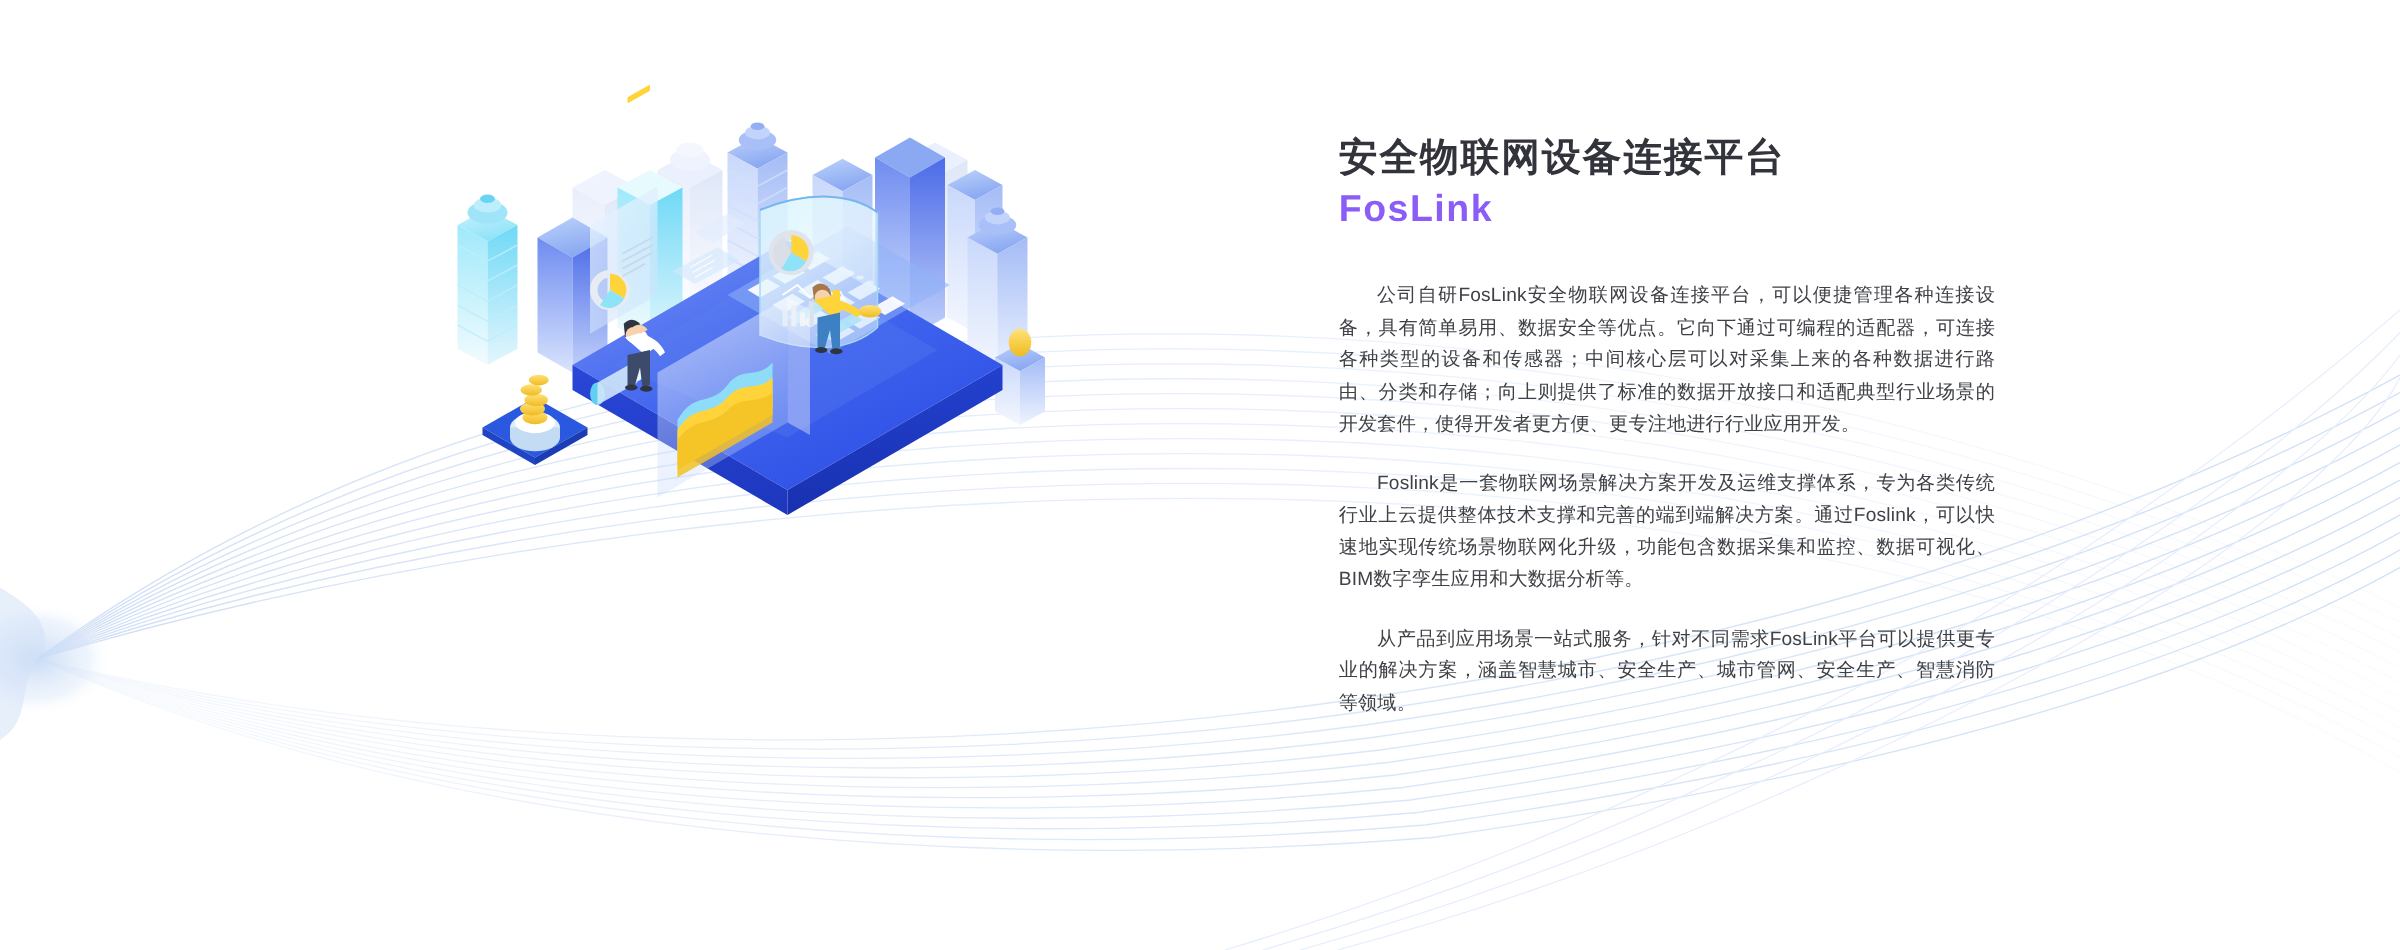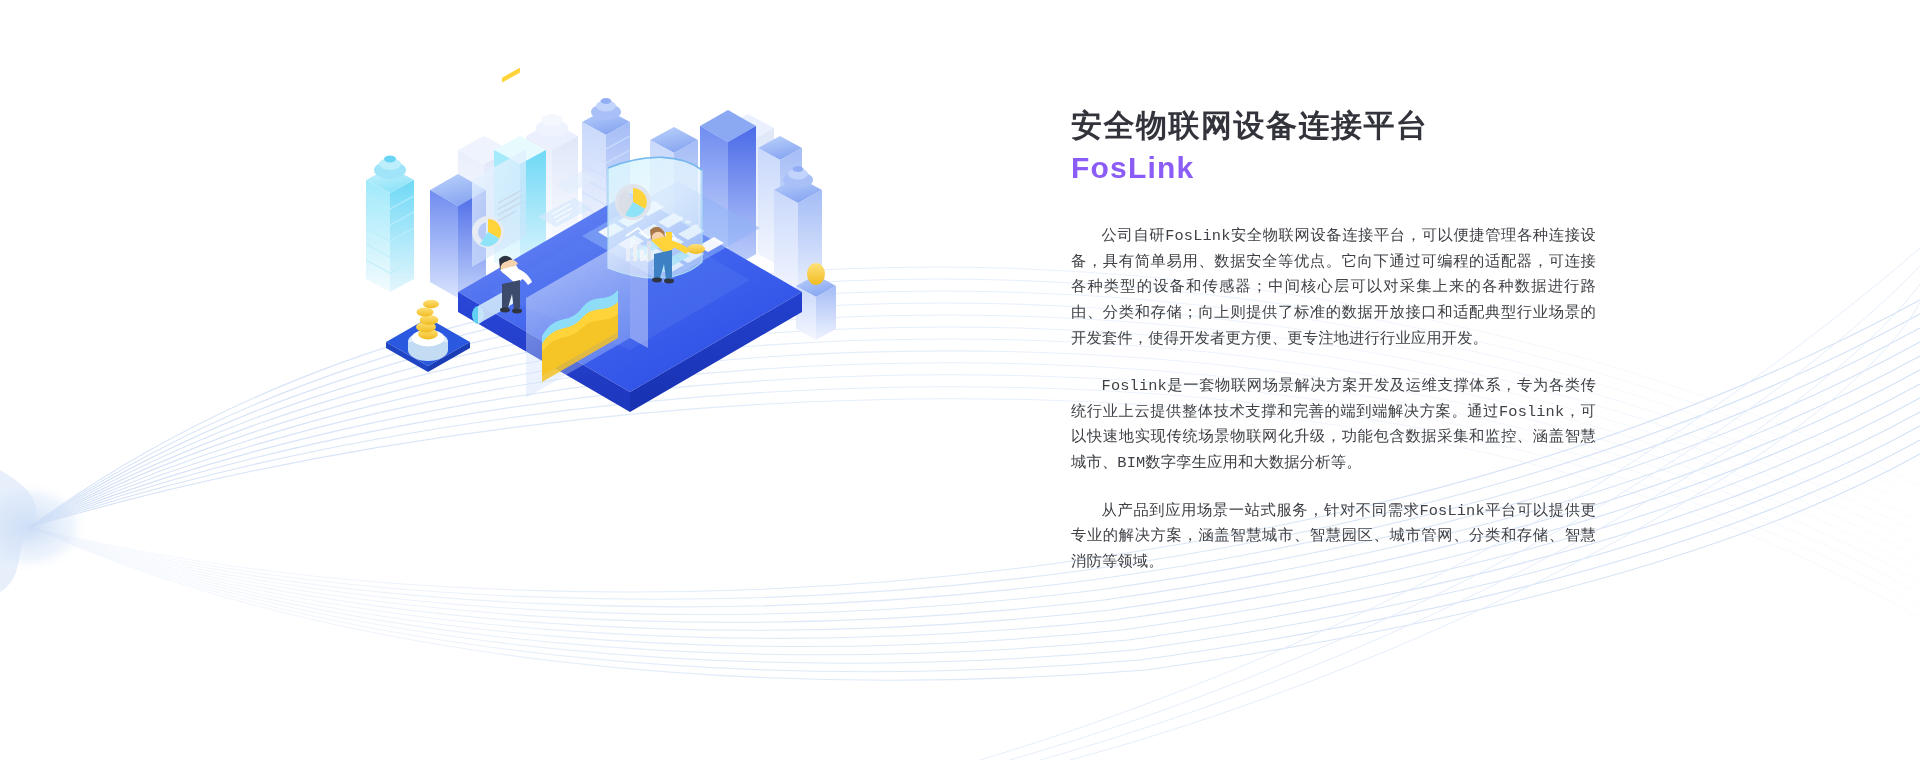--- a/index.html
+++ b/index.html
@@ -24,21 +24,21 @@
   .content { position:absolute; left:1027px; top:106px; width:540px;margin-left:44px; }
   .title {
     font-size:31px; font-weight:bold; color:#33343b;
     letter-spacing:1.5px; line-height:1.28;
     white-space:nowrap;
   }
   .subtitle {
     font-size:30px; font-weight:bold; color:#8b5cf6;
     letter-spacing:1.2px; line-height:1.35; margin-top:2px;
   }
-  .paras { margin-top:36px; width:525px;font-family:Liberation Mono, monospace; }
+  .paras { margin-top:36px; width:525px; }
   .para {
     font-size:15.3px; line-height:25.6px; color:#3f4146;
     text-indent:2em; text-align:justify; text-justify:inter-ideograph;
     margin-bottom:22px; letter-spacing:0.15px;
   }
   .para:last-child { margin-bottom:0; }
 </style>
 </head>
 <body>
 
@@ -427,18 +427,18 @@
       </g>
     </svg>
   </div>
 
   <div class="content">
     <h1 class="title">安全物联网设备连接平台</h1>
     <div class="subtitle">FosLink</div>
 
     <div class="paras">
       <p class="para">公司自研FosLink安全物联网设备连接平台，可以便捷管理各种连接设备，具有简单易用、数据安全等优点。它向下通过可编程的适配器，可连接各种类型的设备和传感器；中间核心层可以对采集上来的各种数据进行路由、分类和存储；向上则提供了标准的数据开放接口和适配典型行业场景的开发套件，使得开发者更方便、更专注地进行行业应用开发。</p>
-      <p class="para">Foslink是一套物联网场景解决方案开发及运维支撑体系，专为各类传统行业上云提供整体技术支撑和完善的端到端解决方案。通过Foslink，可以快速地实现传统场景物联网化升级，功能包含数据采集和监控、涵盖智慧城市、BIM数字孪生应用和大数据分析等。</p>
-      <p class="para">从产品到应用场景一站式服务，针对不同需求FosLink平台可以提供更专业的解决方案，涵盖智慧城市、智慧园区、城市管网、分类和存储、智慧消防等领域。</p>
+      <p class="para">Foslink是一套物联网场景解决方案开发及运维支撑体系，专为各类传统行业上云提供整体技术支撑和完善的端到端解决方案。通过Foslink，可以快速地实现传统场景物联网化升级，功能包含数据采集和监控、数据可视化、BIM数字孪生应用和大数据分析等。</p>
+      <p class="para">从产品到应用场景一站式服务，针对不同需求FosLink平台可以提供更专业的解决方案，涵盖智慧城市、安全生产、城市管网、安全生产、智慧消防等领域。</p>
     </div>
   </div>
 
 </div>
 
 </body></html>

